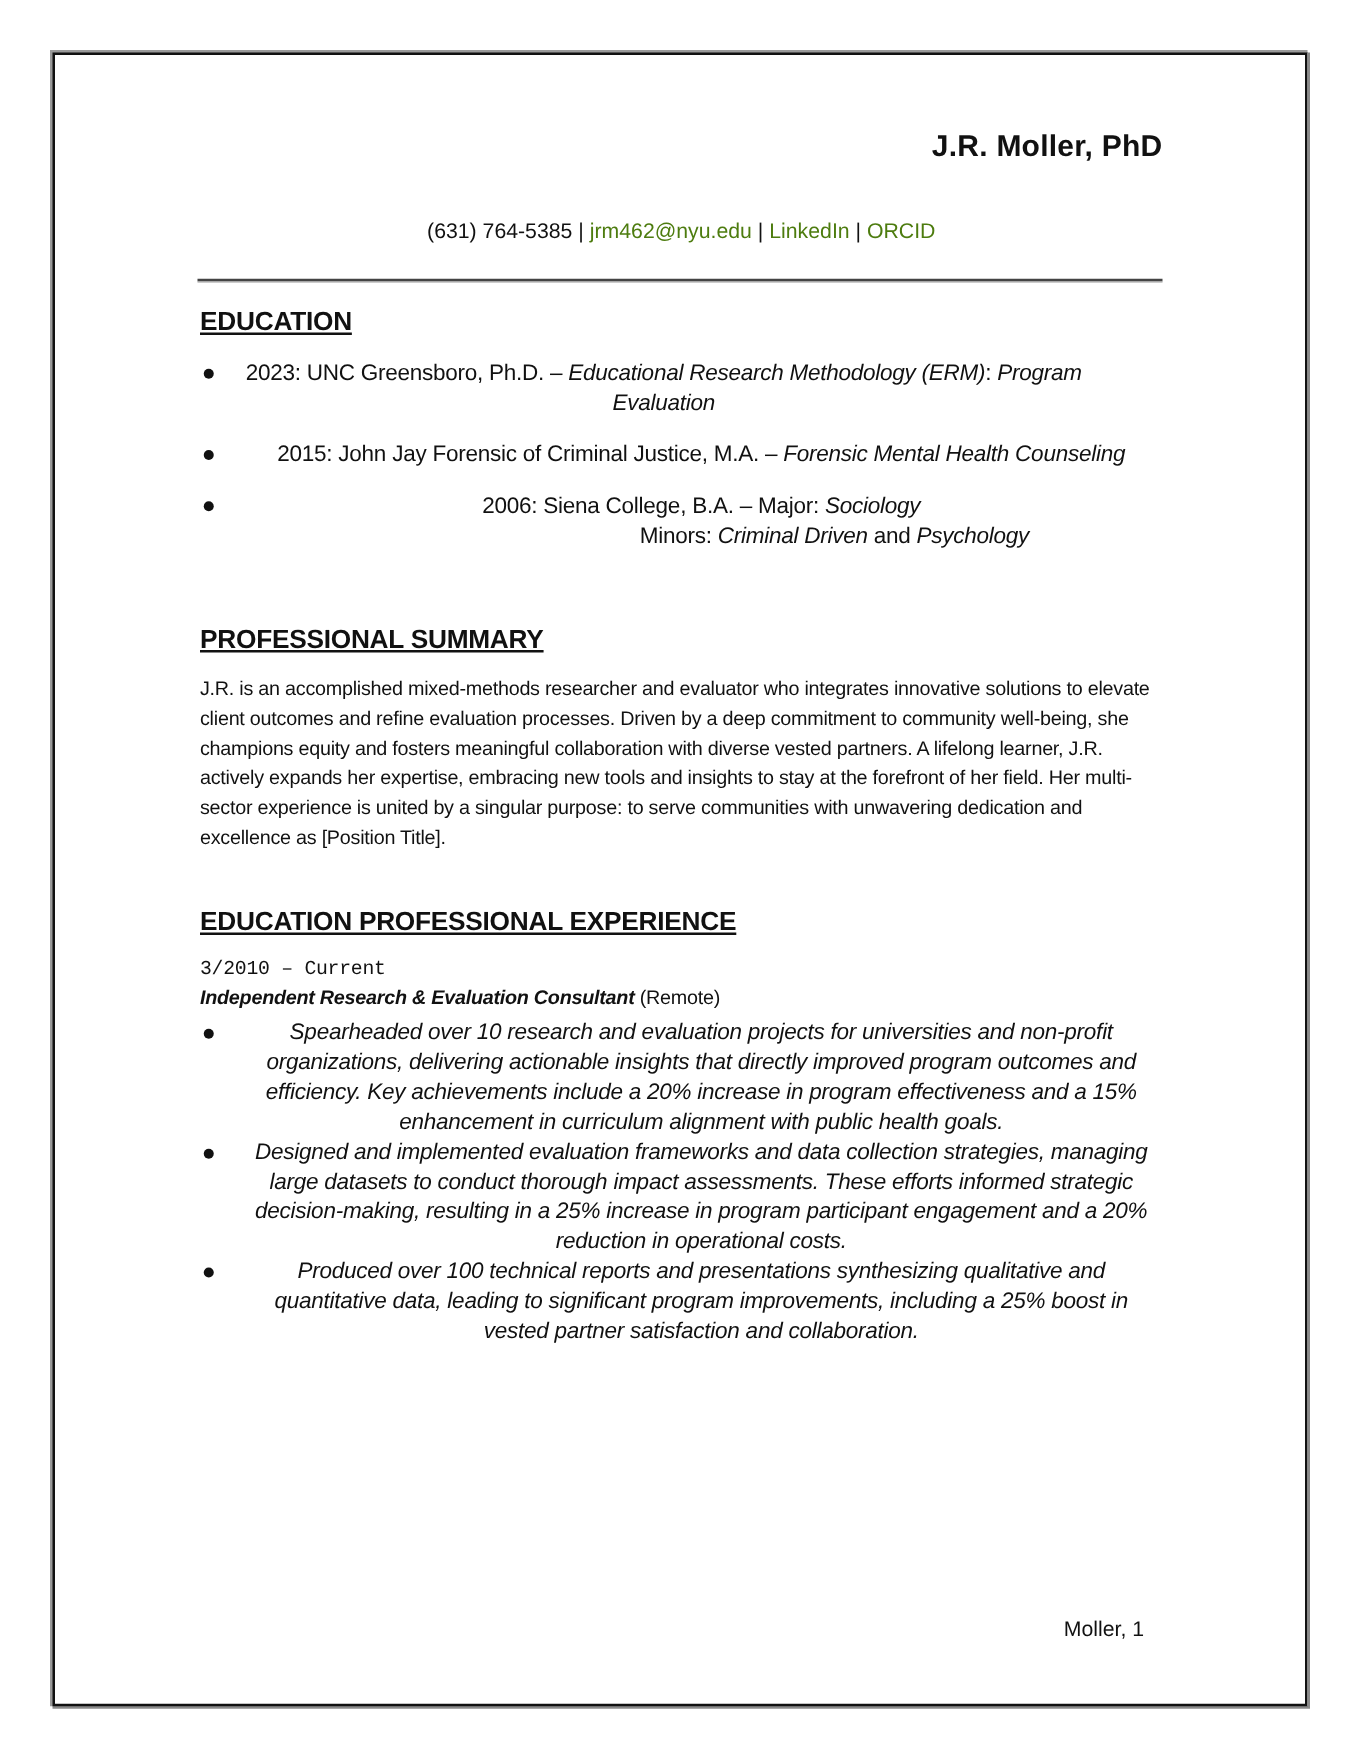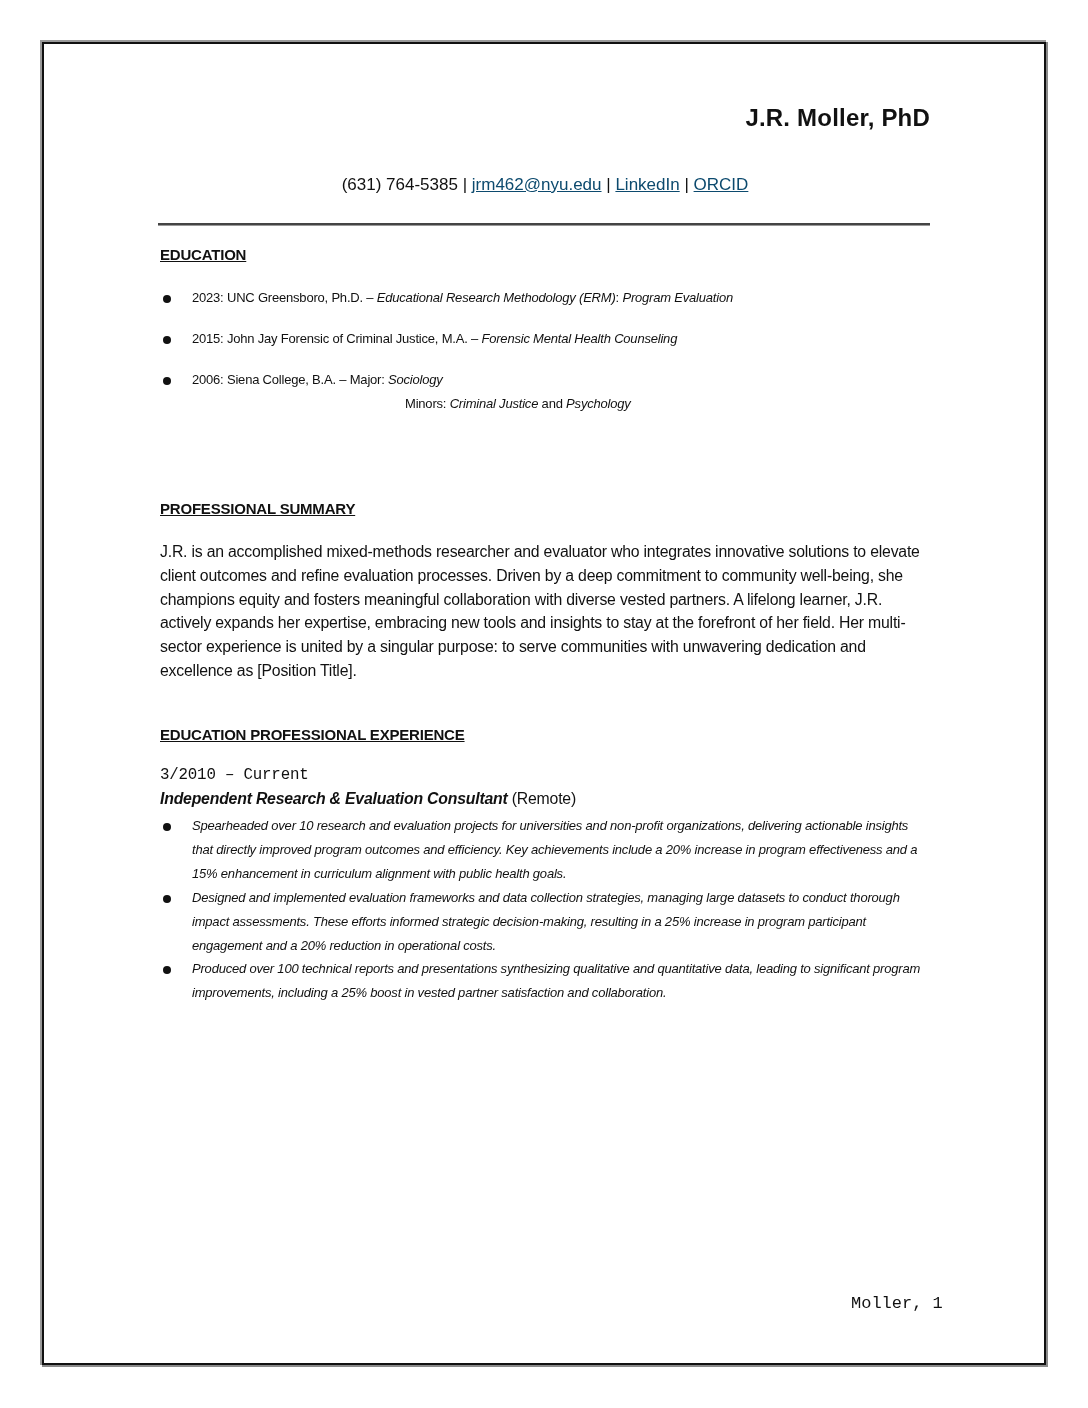--- a/index.html
+++ b/index.html
@@ -4,36 +4,36 @@
 <style>
   html, body { margin: 0; padding: 0; background: #ffffff; }
   body { width: 1088px; height: 1408px; position: relative; overflow: hidden;
          font-family: "Liberation Sans", "DejaVu Sans", sans-serif; color: #111; }
   .page-border { position: absolute; left: 42px; top: 42px; width: 1000px; height: 1319px;
                  border: 2px solid #111; box-shadow: -1px -1px 0 1px #9a9a9a, 1px 1px 0 1px #8a8a8a; }
   .content { position: absolute; left: 160px; top: 0; width: 770px; }
   .name { position: absolute; left: 0; width: 770px; top: 104px; text-align: right;
           font-size: 24px; font-weight: bold; letter-spacing: 0.2px; margin: 0; }
   .contact { position: absolute; left: 0; width: 770px; top: 175px; text-align: center; font-size: 17px; }
-  .contact a { color: #0c4a6e; text-decoration: underline; }
+  .contact a { color: #4d7c0f; }
   .rule { position: absolute; left: -2px; width: 772px; top: 223px; height: 0;
           border-top: 2px solid #444; border-bottom: 1px solid #999; }
-  .section-heading { position: absolute; left: 0; font-size: 15px; font-weight: bold;
+  .section-heading { position: absolute; left: 0; font-size: 21px; font-weight: bold;
                      text-decoration: underline; margin: 0; letter-spacing: -0.2px; }
   .bullet-list { position: absolute; left: 0; width: 770px; margin: 0; padding: 0; list-style: none; }
-  .bullet-list li { position: relative; padding-left: 32px; font-size: 13px; line-height: 24px; letter-spacing: -0.2px; }
+  .bullet-list li { position: relative; padding-left: 32px; font-size: 18px; line-height: 24px; letter-spacing: -0.2px; text-align: center; }
   .bullet-list li .dot { position: absolute; left: 3px; top: 9px; width: 8px; height: 8px; border-radius: 50%; background: #111; }
   .edu li { margin-bottom: 17px; }
   .minors { display: block; padding-left: 213px; }
   .summary { position: absolute; left: 0; top: 540px; width: 775px; font-size: 15.8px; line-height: 23.8px; margin: 0; letter-spacing: -0.2px; }
   .job-dates { position: absolute; left: 0; top: 766px; font-size: 15.8px; letter-spacing: -0.2px; font-family: Liberation Mono, monospace; }
   .job-title { position: absolute; left: 0; top: 790px; font-size: 15.8px; letter-spacing: -0.2px; }
   .job-title b { font-weight: bold; font-style: italic; }
   .exp li { font-style: italic; line-height: 23.9px; }
-  .page-number { position: absolute; left: 851px; top: 1294px; font-size: 17px; font-family: Liberation Mono, monospace; }
+  .page-number { position: absolute; left: 851px; top: 1294px; font-size: 17px; }
   i { font-style: italic; }
 </style>
 </head>
 <body>
 
 <div class="page-border"></div>
 
 <div class="content">
 
   <h1 class="name">J.R. Moller, PhD</h1>
@@ -57,21 +57,21 @@
       <span class="dot"></span>
       <span>2023: UNC Greensboro, Ph.D. – </span><i>Educational Research Methodology (ERM)</i><span>: </span><i>Program Evaluation</i>
     </li>
     <li>
       <span class="dot"></span>
       <span>2015: John Jay Forensic of Criminal Justice, M.A. – </span><i>Forensic Mental Health Counseling</i>
     </li>
     <li>
       <span class="dot"></span>
       <span>2006: Siena College, B.A. – Major: </span><i>Sociology</i>
-      <span class="minors"><span>Minors: </span><i>Criminal Justice</i><span> and </span><i>Psychology</i></span>
+      <span class="minors"><span>Minors: </span><i>Criminal Driven</i><span> and </span><i>Psychology</i></span>
     </li>
   </ul>
 
   <h2 class="section-heading" style="top:500px;">PROFESSIONAL SUMMARY</h2>
   <p class="summary">J.R. is an accomplished mixed-methods researcher and evaluator who integrates innovative solutions to elevate client outcomes and refine evaluation processes. Driven by a deep commitment to community well-being, she champions equity and fosters meaningful collaboration with diverse vested partners. A lifelong learner, J.R. actively expands her expertise, embracing new tools and insights to stay at the forefront of her field. Her multi-sector experience is united by a singular purpose: to serve communities with unwavering dedication and excellence as [Position Title].</p>
 
   <h2 class="section-heading" style="top:726px;">EDUCATION PROFESSIONAL EXPERIENCE</h2>
 
   <div class="job-dates">3/2010 – Current</div>
   <div class="job-title">

